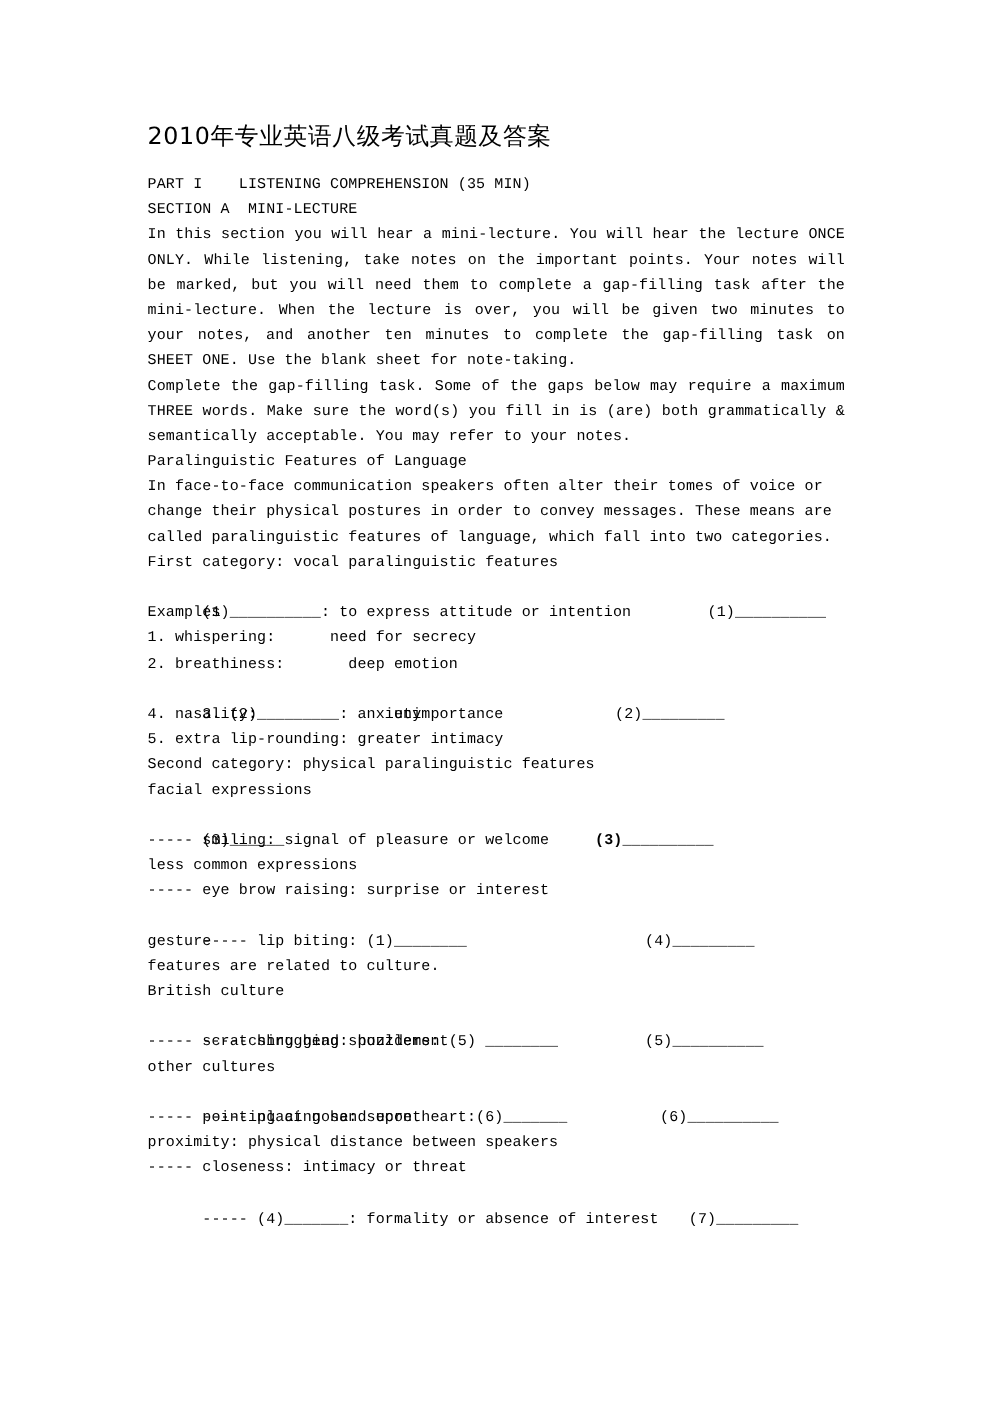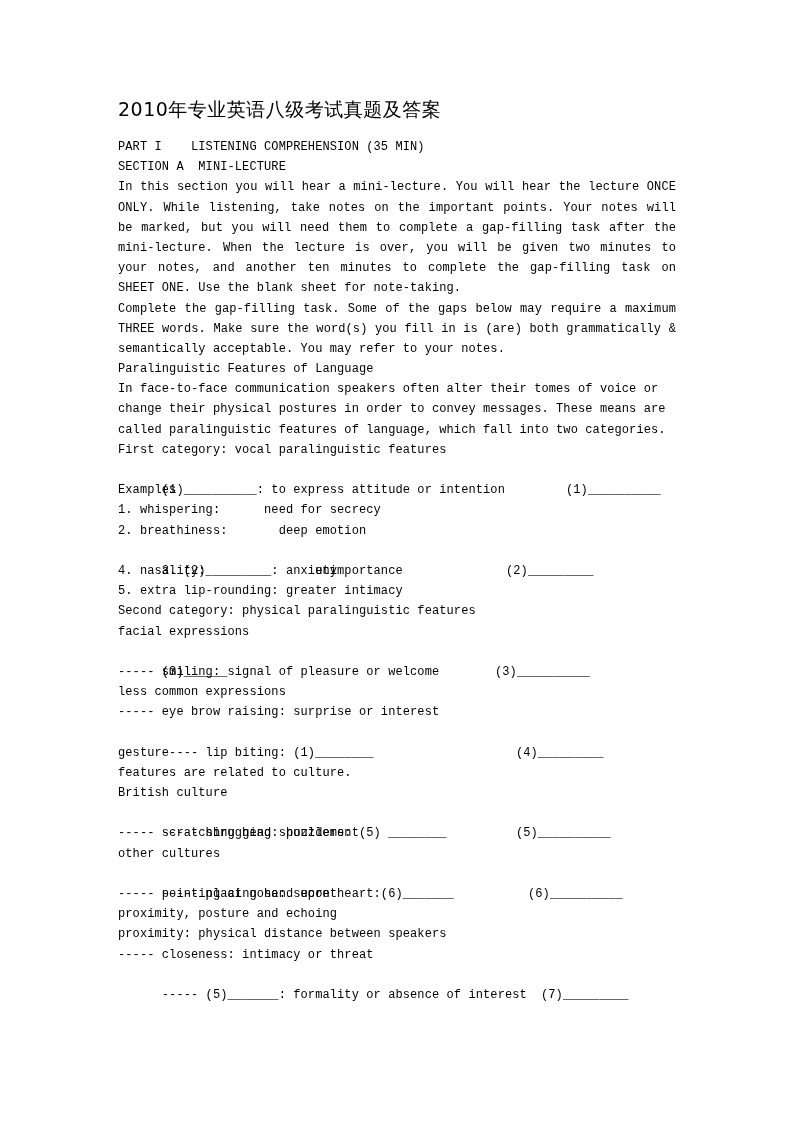--- a/index.html
+++ b/index.html
@@ -77,47 +77,46 @@
     <div class="line">change their physical postures in order to convey messages. These means are</div>
     <div class="line">called paralinguistic features of language, which fall into two categories.</div>
     <div class="line">First category: vocal paralinguistic features</div>
     <div class="line">
       <span>(1)__________: to express attitude or intention</span><span class="ans" style="left:433px;margin-left:15px;">(1)__________</span>
     </div>
     <div class="line">Examples</div>
     <div class="line">1. whispering:      need for secrecy</div>
     <div class="line">2. breathiness:       deep emotion</div>
     <div class="line">
-      <span>3. (2)_________:     unimportance</span><span class="ans" style="left:388px;">(2)_________</span>
+      <span>3. (2)_________:     unimportance</span><span class="ans" style="left:374px;">(2)_________</span>
     </div>
     <div class="line">4. nasality:           anxiety</div>
     <div class="line">5. extra lip-rounding: greater intimacy</div>
     <div class="line">Second category: physical paralinguistic features</div>
     <div class="line">facial expressions</div>
     <div class="line">
-      <span>(3)______</span><span class="ans" style="left:377px;">(3)__________</span>
+      <span>(3)______</span><span class="ans" style="left:358px;font-weight:bold;">(3)__________</span>
     </div>
     <div class="line">----- smiling: signal of pleasure or welcome</div>
     <div class="line">less common expressions</div>
     <div class="line">----- eye brow raising: surprise or interest</div>
     <div class="line">
       <span>----- lip biting: (1)________</span><span class="ans" style="left:398px;">(4)_________</span>
     </div>
     <div class="line">gesture</div>
     <div class="line">features are related to culture.</div>
     <div class="line">British culture</div>
     <div class="line">
       <span>----- shrugging shoulders: (5) ________</span><span class="ans" style="left:398px;">(5)__________</span>
     </div>
     <div class="line">----- scratching head: puzzlement</div>
     <div class="line">other cultures</div>
     <div class="line">
       <span>----- placing hand upon heart:(6)_______</span><span class="ans" style="left:410px;">(6)__________</span>
     </div>
     <div class="line">----- pointing at nose: secret</div>
-    <div class="line">proximity, posture and echoing</div>
     <div class="line">proximity: physical distance between speakers</div>
     <div class="line">----- closeness: intimacy or threat</div>
     <div class="line">
-      <span>----- (5)_______: formality or absence of interest</span><span class="ans" style="left:423px;text-align:right;">(7)_________</span>
+      <span>----- (4)_______: formality or absence of interest</span><span class="ans" style="left:433px;text-align:right;">(7)_________</span>
     </div>
   </div>
 </div>
 
 </body></html>

